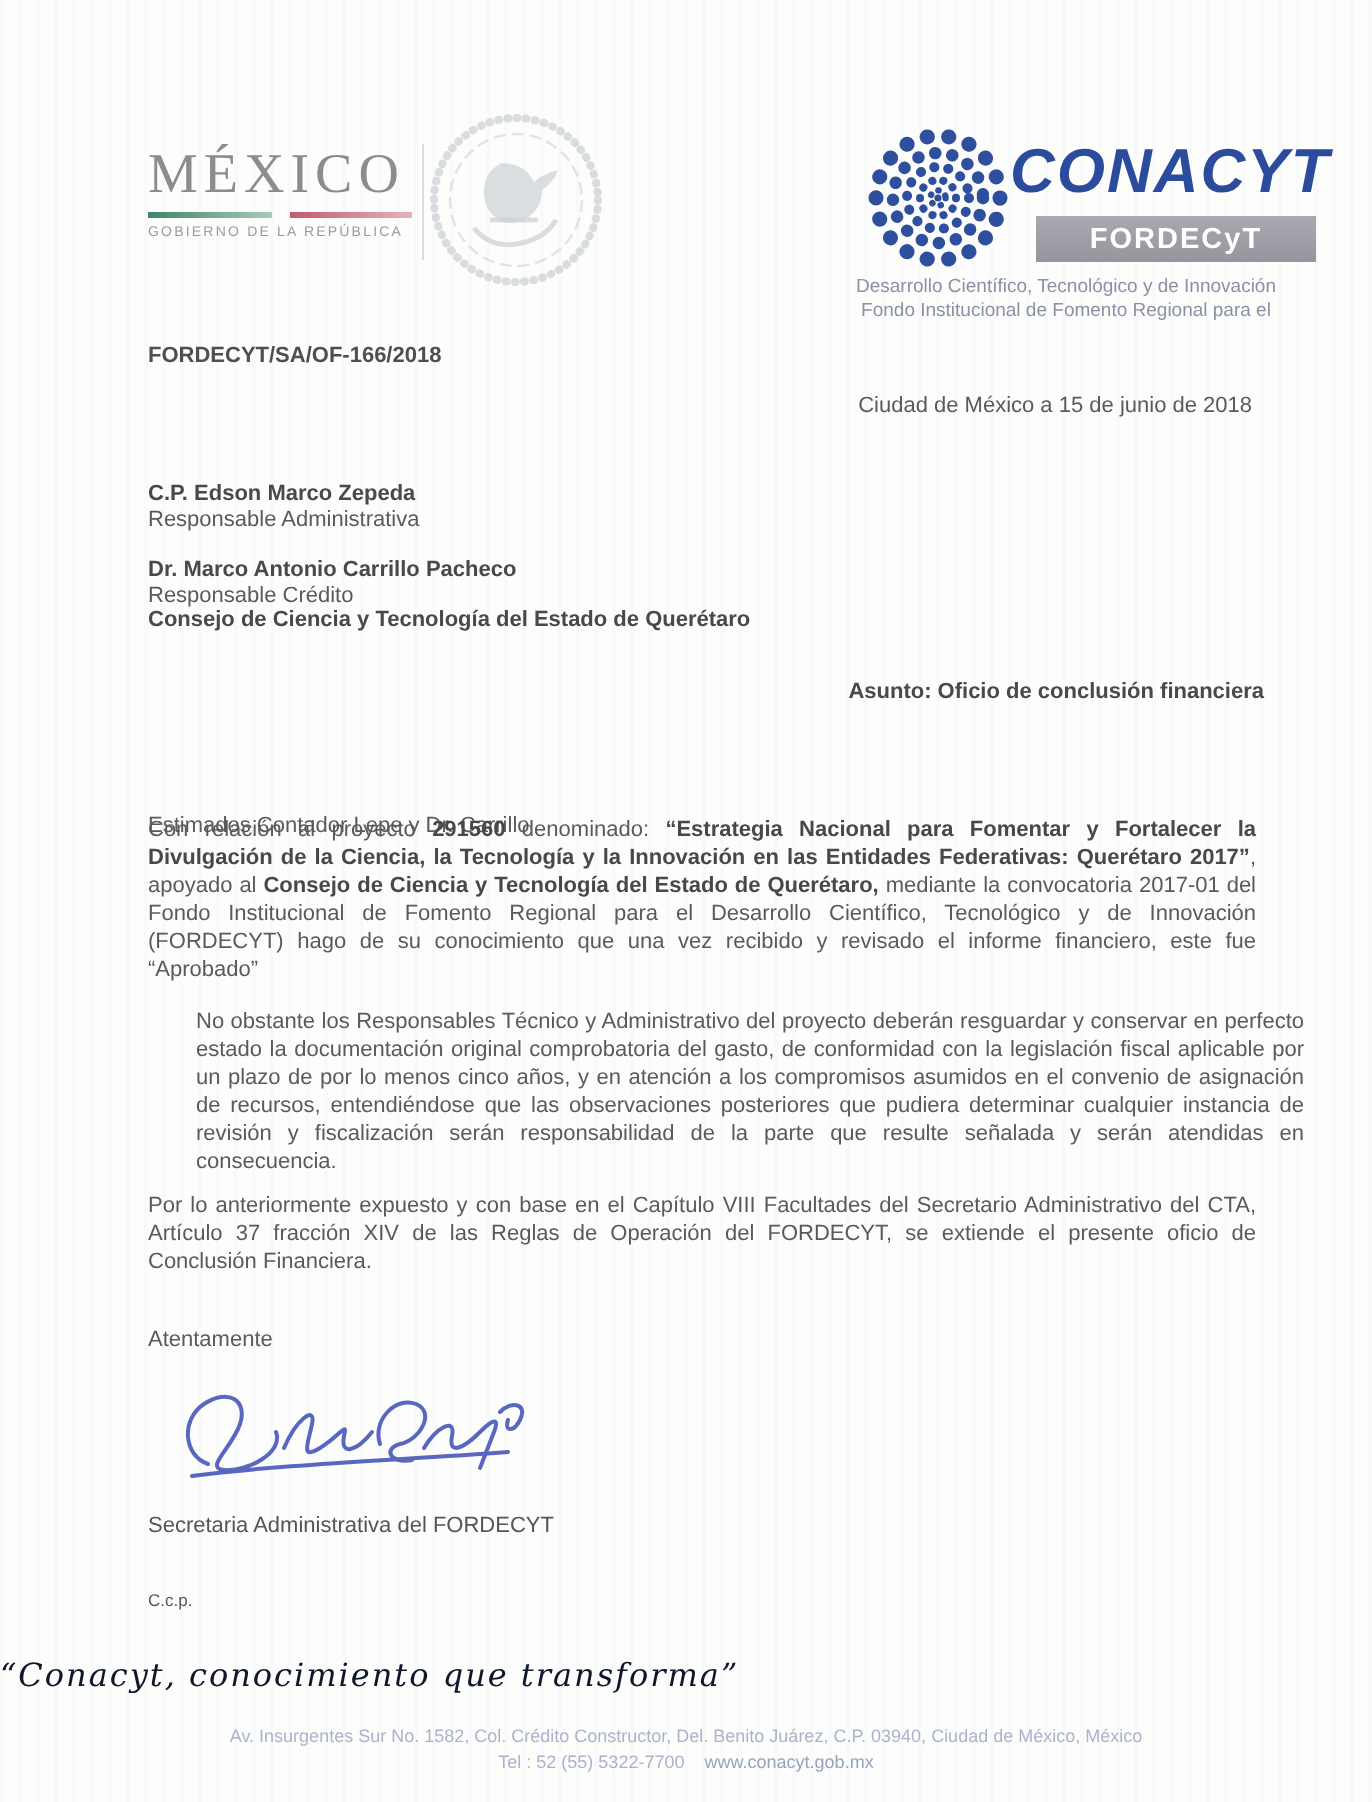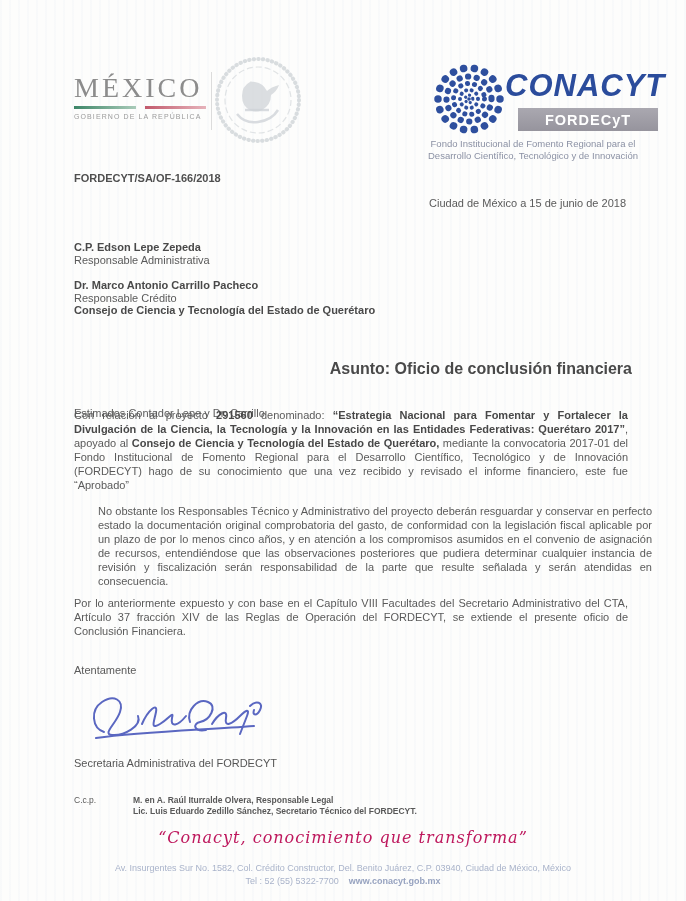--- a/index.html
+++ b/index.html
@@ -61,21 +61,21 @@
   }
 
   
   .ref{left:74px;top:172px;font-size:11px;font-weight:bold;color:#4f4f4f;}
   .date{right:60px;top:197px;font-size:11px;color:#5a5a5a;}
 
   .recipients{left:74px;top:241px;font-size:11px;line-height:12.5px;color:#5a5a5a;}
   .recipients .b{font-weight:bold;color:#494949;}
   .rec-gap{height:13px;}
 
-  .subject{right:54px;top:360px;font-size:16px;font-weight:bold;color:#494949;}
+  .subject{right:54px;top:340px;font-size:11px;font-weight:bold;color:#494949;}
 
   .salutation{left:74px;top:384px;font-size:11px;color:#5a5a5a;margin-top:23px;}
 
   .para{
     left:74px;width:554px;
     font-size:11px;line-height:14px;color:#5a5a5a;
     text-align:justify;
   }
   .para .b{font-weight:bold;color:#484848;}
   .p1{top:408px;}
@@ -85,29 +85,29 @@
   .closing{left:74px;top:664px;font-size:11px;color:#5a5a5a;}
   .signature{left:82px;top:688px;}
   .signer{left:74px;top:757px;font-size:11px;line-height:13.5px;color:#555;}
 
   .ccp{left:74px;top:795px;display:flex;font-size:8.5px;color:#595959;}
   .ccp-label{width:59px;}
   .ccp-lines{font-weight:600;line-height:10.5px;}
 
   
   .slogan{
-    left:0;top:828px;width:100%;text-align:center;
+    left:0;top:828px;width:100%;text-align:left;
     font-family:"DejaVu Serif", serif;font-style:italic;
-    font-size:16px;color:#be185d;letter-spacing:1px;
+    font-size:16px;color:#0f172a;letter-spacing:1px;
   }
   .footer-addr{
     left:0;top:862px;width:100%;text-align:center;
     font-size:9px;line-height:12.5px;color:#a9b3ca;
   }
-  .footer-addr .web{font-weight:bold;color:#97a3c0;}
+  .footer-addr .web{font-weight:normal;color:#97a3c0;}
 </style>
 </head>
 <body>
 
 <div class="page">
 
   <div class="abs mex">
     <div class="mex-word">MÉXICO</div>
     <div class="mex-bars">
       <div class="bar bar-green"></div>
@@ -138,29 +138,29 @@
         <circle cx="37" cy="39" r="3.8" stroke-width="3.2" stroke-dasharray="0.1 4.4"></circle>
       </g>
       <circle cx="37" cy="39" r="1.8" fill="#2e4f9e"></circle>
     </svg>
   </div>
   <div class="abs con-word">CONACYT</div>
   <div class="abs con-badge">
     <span>FORDECyT</span>
   </div>
   <div class="abs con-tagline">
+    <div>Desarrollo Científico, Tecnológico y de Innovación</div>
     <div>Fondo Institucional de Fomento Regional para el</div>
-    <div>Desarrollo Científico, Tecnológico y de Innovación</div>
   </div>
 
   <div class="abs ref">FORDECYT/SA/OF-166/2018</div>
   <div class="abs date">Ciudad de México a 15 de junio de 2018</div>
 
   <div class="abs recipients">
-    <div class="b">C.P. Edson Lepe Zepeda</div>
+    <div class="b">C.P. Edson Marco Zepeda</div>
     <div>Responsable Administrativa</div>
     <div class="rec-gap"></div>
     <div class="b">Dr. Marco Antonio Carrillo Pacheco</div>
     <div>Responsable Crédito</div>
     <div class="b">Consejo de Ciencia y Tecnología del Estado de Querétaro</div>
   </div>
 
   <div class="abs subject">Asunto: Oficio de conclusión financiera</div>
 
   <div class="abs salutation">Estimados Contador Lepe y Dr. Carrillo</div>
@@ -185,24 +185,20 @@
       </g>
     </svg>
   </div>
 
   <div class="abs signer">
     <div>Secretaria Administrativa del FORDECYT</div>
   </div>
 
   <div class="abs ccp">
     <div class="ccp-label">C.c.p.</div>
-    <div class="ccp-lines">
-      <div>M. en A. Raúl Iturralde Olvera, Responsable Legal</div>
-      <div>Lic. Luis Eduardo Zedillo Sánchez, Secretario Técnico del FORDECYT.</div>
-    </div>
   </div>
 
   <div class="abs slogan">“Conacyt, conocimiento que transforma”</div>
   <div class="abs footer-addr">
     <div>Av. Insurgentes Sur No. 1582, Col. Crédito Constructor, Del. Benito Juárez, C.P. 03940, Ciudad de México, México</div>
     <div>
       <span>Tel : 52 (55) 5322-7700</span>
       <span>&nbsp;&nbsp;</span>
       <span class="web">www.conacyt.gob.mx</span>
     </div>

